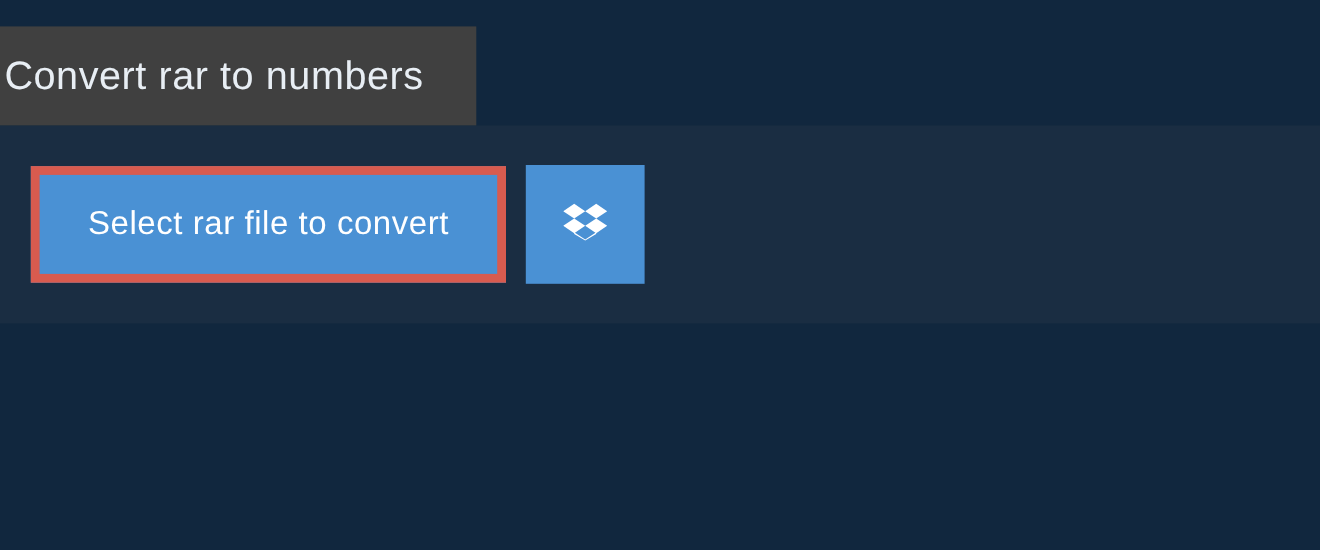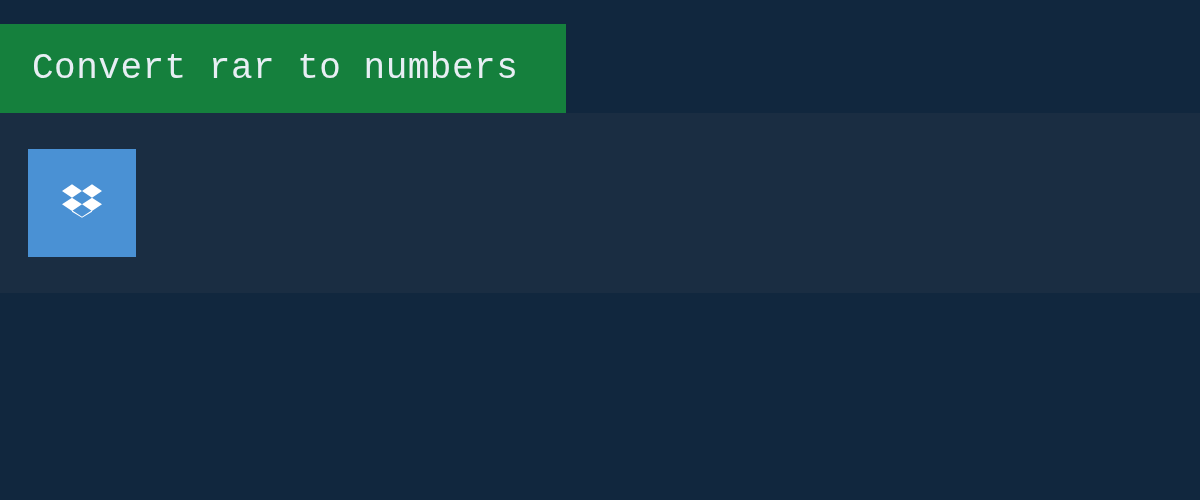--- a/index.html
+++ b/index.html
@@ -9,25 +9,24 @@
     }
     body {
       width: 1200px;
       height: 500px;
       background-color: #11273e;
       font-family: -apple-system, BlinkMacSystemFont, "Segoe UI", Roboda, "Helvetica Neue", Arial, sans-serif;
       font-weight: 300;
       overflow: hidden;
     }
     .header-tab {
-      background-color: #15803d;
+      background-color: #404040;
       display: inline-block;
-      padding: 24px 48px 24px 32px;
+      padding: 24px 48px 24px 4px;
       margin-top: 24px;
-      font-family: Liberation Mono, monospace;
     }
     .header-title {
       color: #e8eef4;
       font-size: 36px;
       font-weight: 300;
       letter-spacing: 0.5px;
     }
     .action-bar {
       background-color: #1a2d42;
       padding: 18px 28px;
@@ -70,20 +69,23 @@
 </head>
 <body>
 
 
 
 <div class="header-tab">
   <h1 class="header-title">Convert rar to numbers</h1>
 </div>
 
 <div class="action-bar">
+  <div class="select-file-button">
+    <span>Select rar file to convert</span>
+  </div>
   <div class="dropbox-button">
     <span>
       <svg viewBox="0 0 24 24" xmlns="http://www.w3.org/2000/svg">
         <path d="M6 2L0 6l6 4-6 4 6 4 6-4 6 4 6-4-6-4 6-4-6-4-6 4-6-4zm6 4l6 4-6 4-6-4 6-4zm-6 12.5l6 3.5 6-3.5v-1l-6 4-6-4v1z"></path>
       </svg>
     </span>
   </div>
 </div>
 
 

